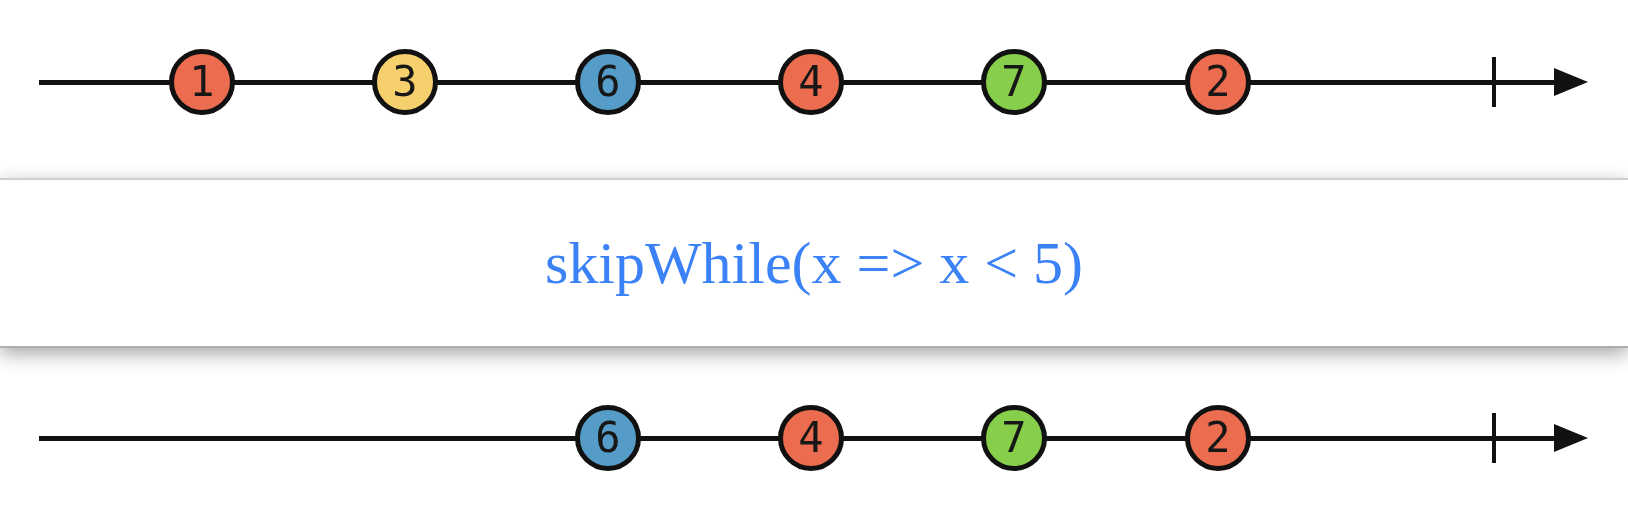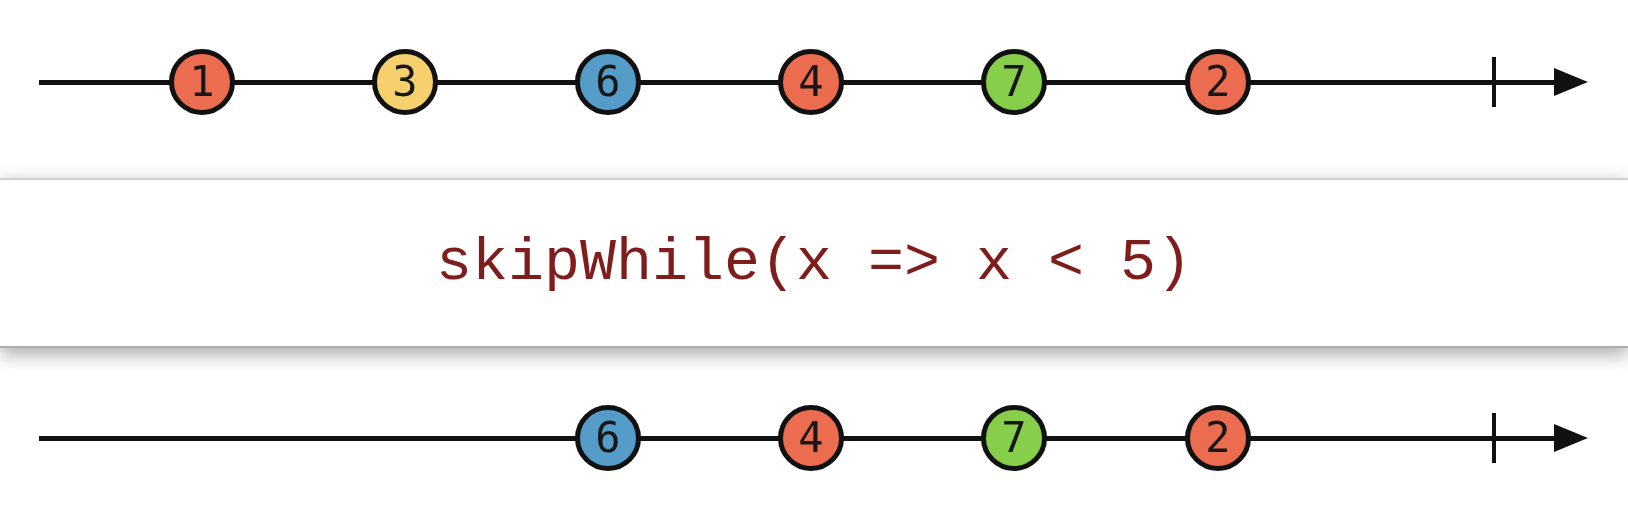--- a/index.html
+++ b/index.html
@@ -83,23 +83,23 @@
     background: #ffffff;
     border-top: 2px solid #cfcfcf;
     border-bottom: 2px solid #aeaeae;
     box-shadow: 0 6px 18px rgba(0, 0, 0, 0.35);
     display: flex;
     align-items: center;
     justify-content: center;
   }
 
   .operator-label {
-    font-family: Liberation Mono, monospace;
+    font-family: Liberation Serif, serif;
     font-size: 60px;
-    color: #7f1d1d;
+    color: #3b82f6;
     white-space: pre;
   }
 </style>
 </head>
 <body>
 
 <div class="diagram">
 
   <section class="stream input">
     <div class="tl-line"></div>

